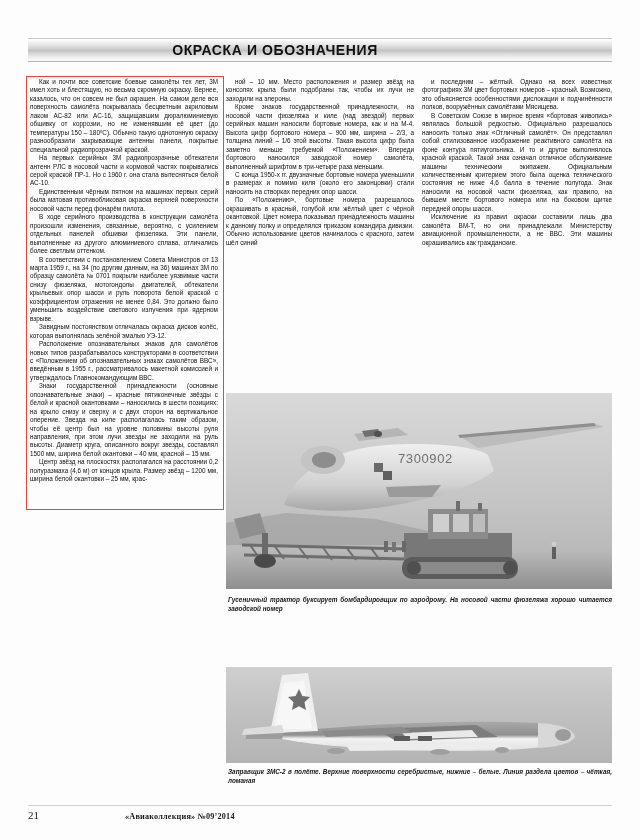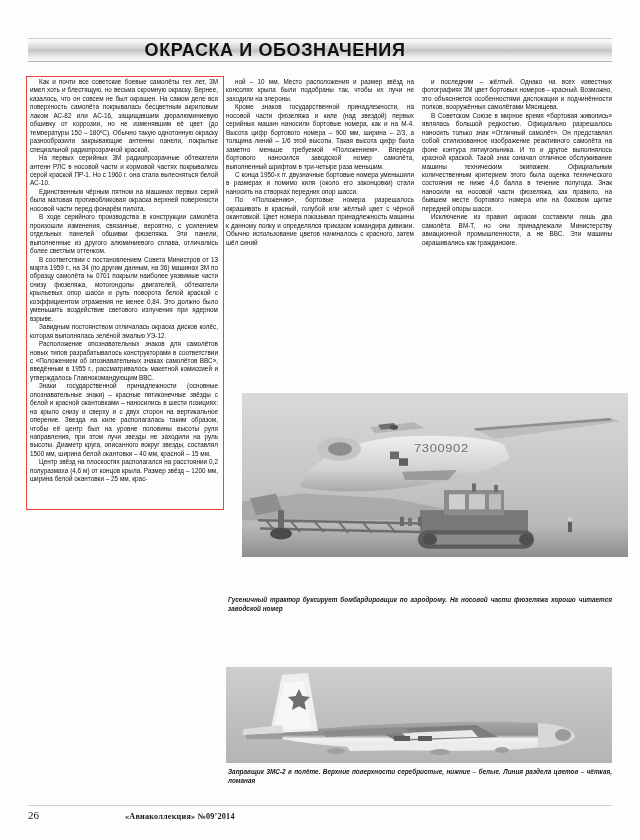--- a/index.html
+++ b/index.html
@@ -31,21 +31,21 @@
     background: linear-gradient(to bottom,
        #ffffff 0%, #f3f3f3 14%, #d4d4d4 42%, #c2c2c2 52%,
        #d8d8d8 66%, #efefef 84%, #fbfbfb 100%);
     border-top: 1px solid #c9c9c9;
     border-bottom: 1px solid #b4b4b4;
     display: flex;
     align-items: center;
     justify-content: center;
   }
   .banner-title {
-    font-size: 18px;
+    font-size: 14px;
     font-weight: bold;
     letter-spacing: 0.6px;
     color: #111;
     text-align: center;
     padding-right: 90px;
     white-space: nowrap;
   }
 
   
   .col {
@@ -76,21 +76,21 @@
     pointer-events: none;
   }
 
   
   .photo {
     position: absolute;
     background: #9a9a9a;
     overflow: hidden;
   }
   #photo1 {
-    left: 226px; top: 393px; width: 386px; height: 164px; margin-left: 16px;
+    left: 226px; top: 393px; width: 386px; height: 196px;
   }
   #photo2 {
     left: 226px; top: 667px; width: 386px; height: 96px;
   }
   .photo svg { display: block; width: 100%; height: 100%; }
 
   .caption {
     position: absolute;
     font-size: 6.4px;
     line-height: 8.6px;
@@ -284,17 +284,17 @@
       <ellipse cx="110" cy="84" rx="9" ry="3" fill="#9f9f9f"></ellipse>
       <ellipse cx="214" cy="85" rx="10" ry="3" fill="#9f9f9f"></ellipse>
       <ellipse cx="276" cy="83" rx="7" ry="3" fill="#9f9f9f"></ellipse>
     </svg>
   </div>
 
   <div class="caption" id="caption2">Заправщик 3МС-2 в полёте. Верхние поверхности серебристые, нижние – белые. Линия раздела цветов – чёткая, ломаная</div>
 
   <div class="footer-rule"></div>
   <div class="footer">
-    <span class="folio">26</span>
+    <span class="folio">21</span>
     <span class="imprint">«Авиаколлекция»  №09’2014</span>
   </div>
 
 </div>
 
 </body></html>

